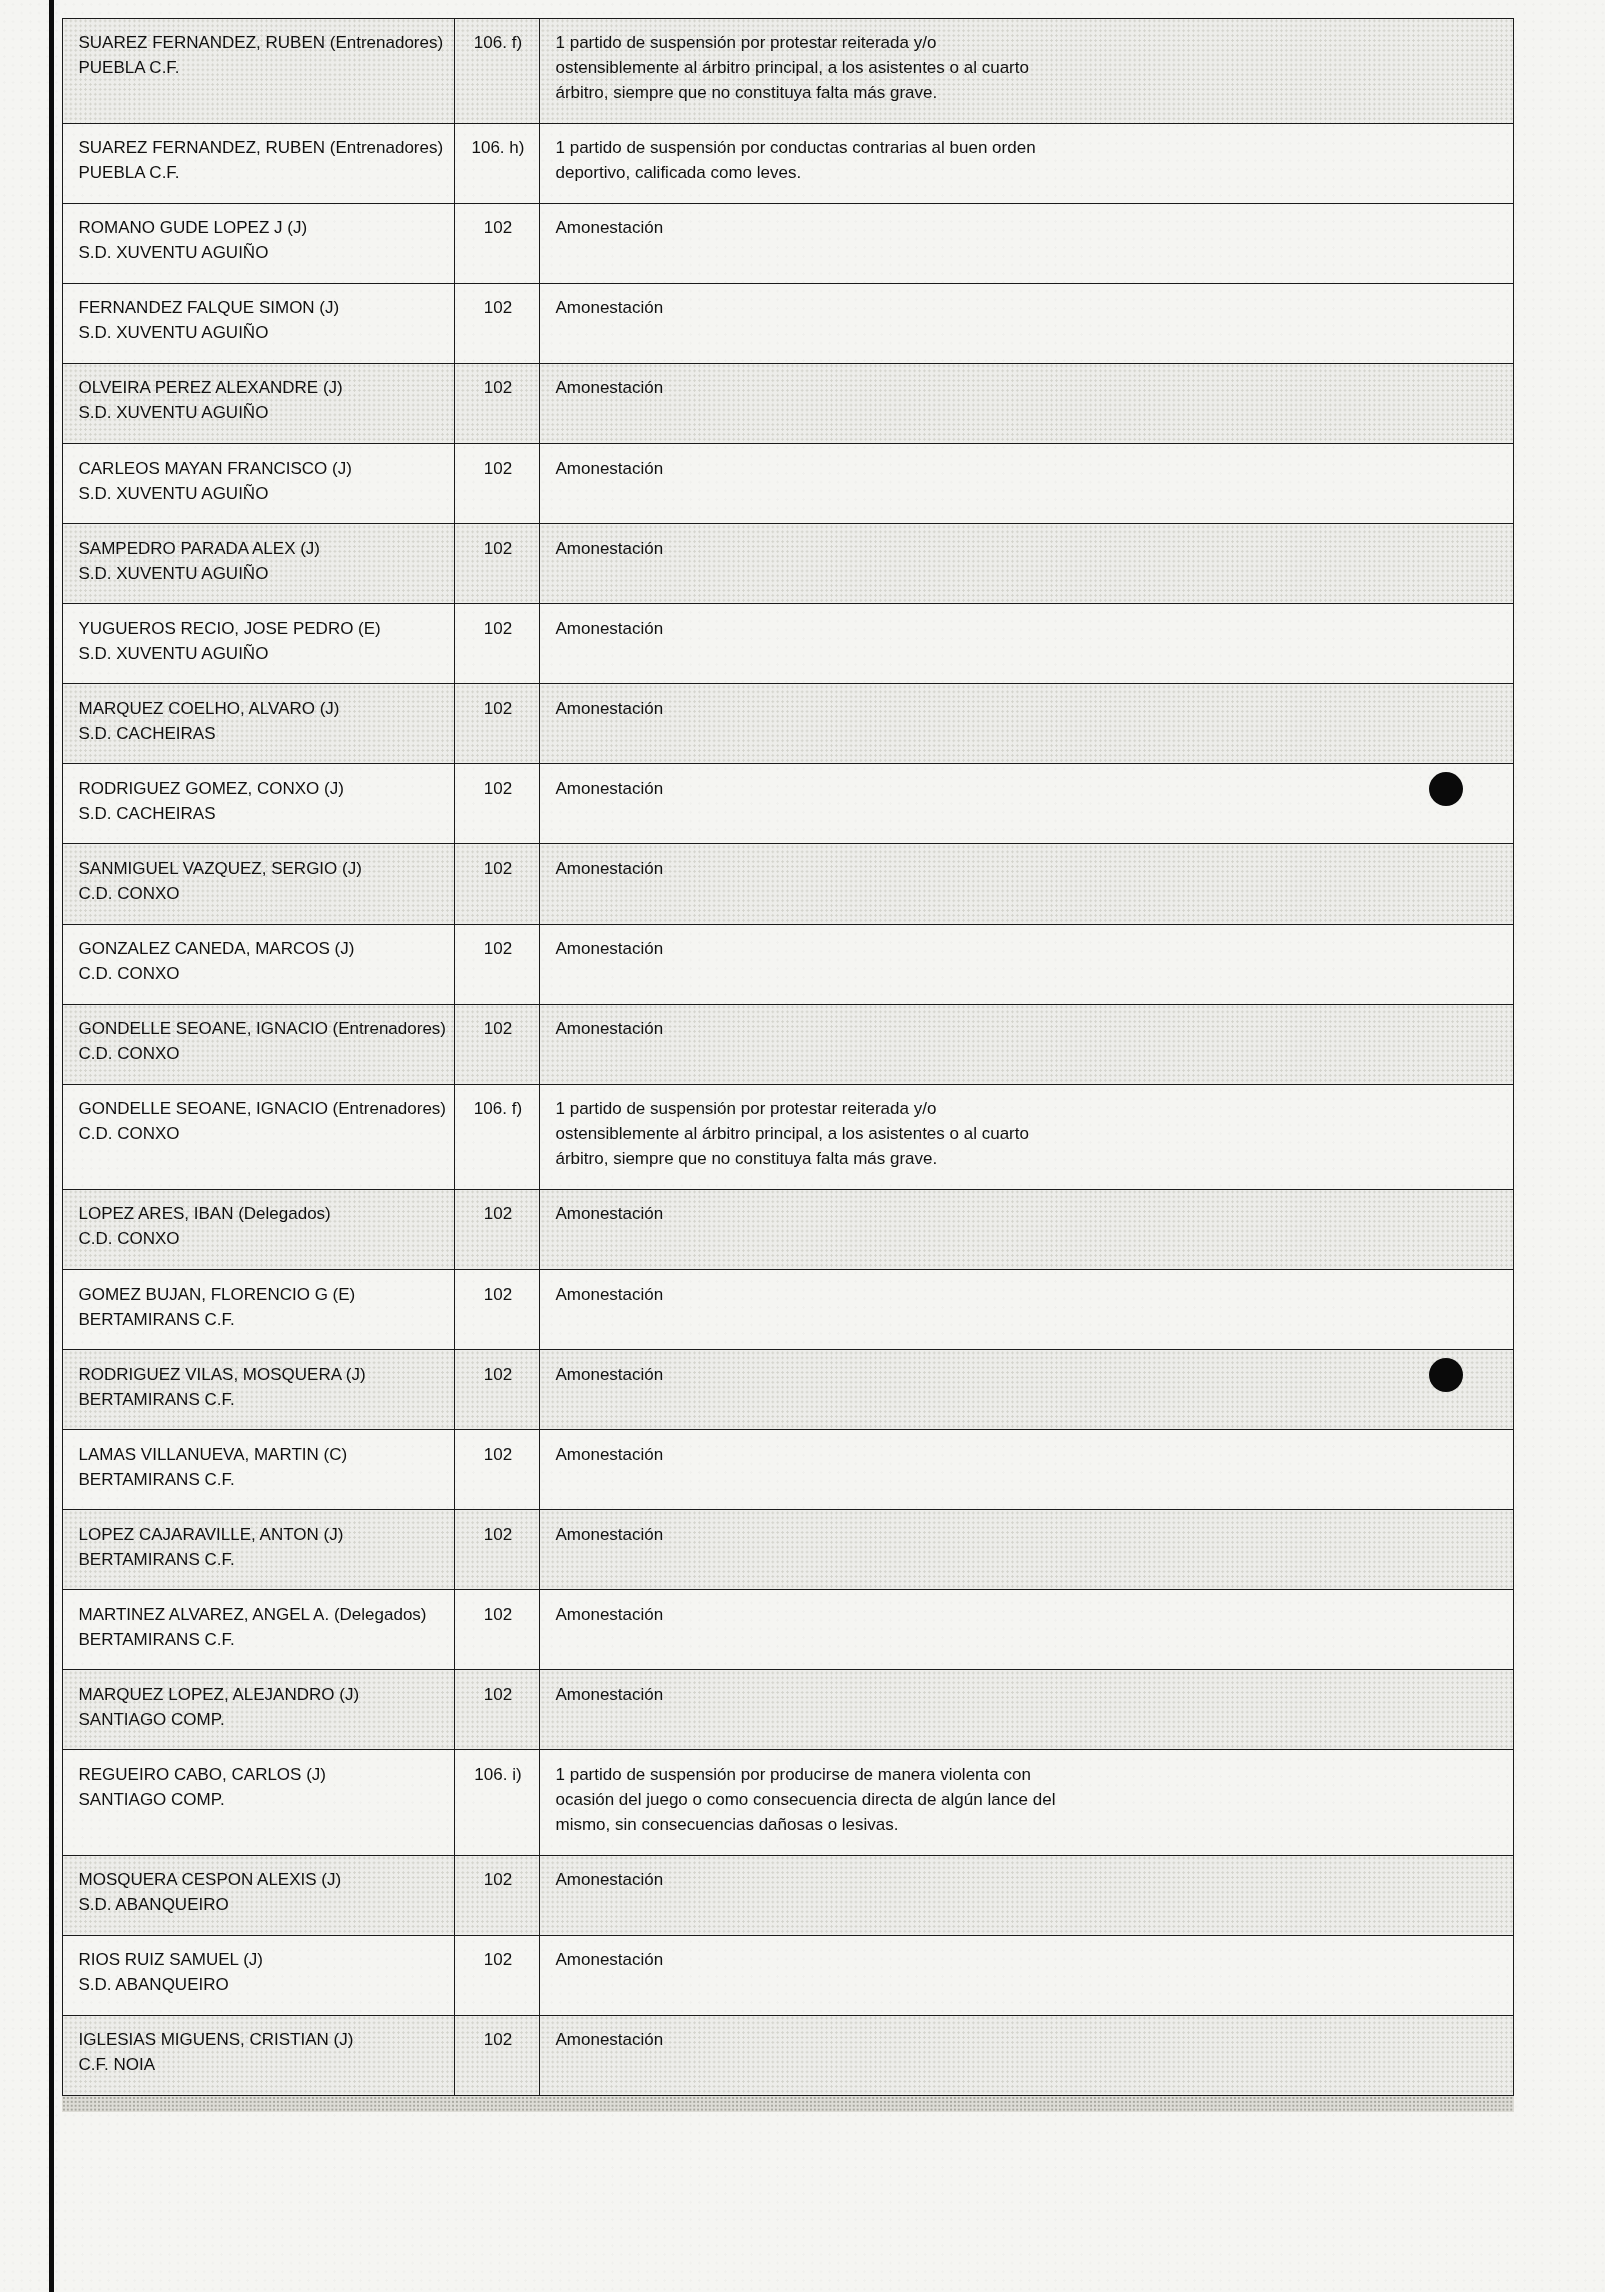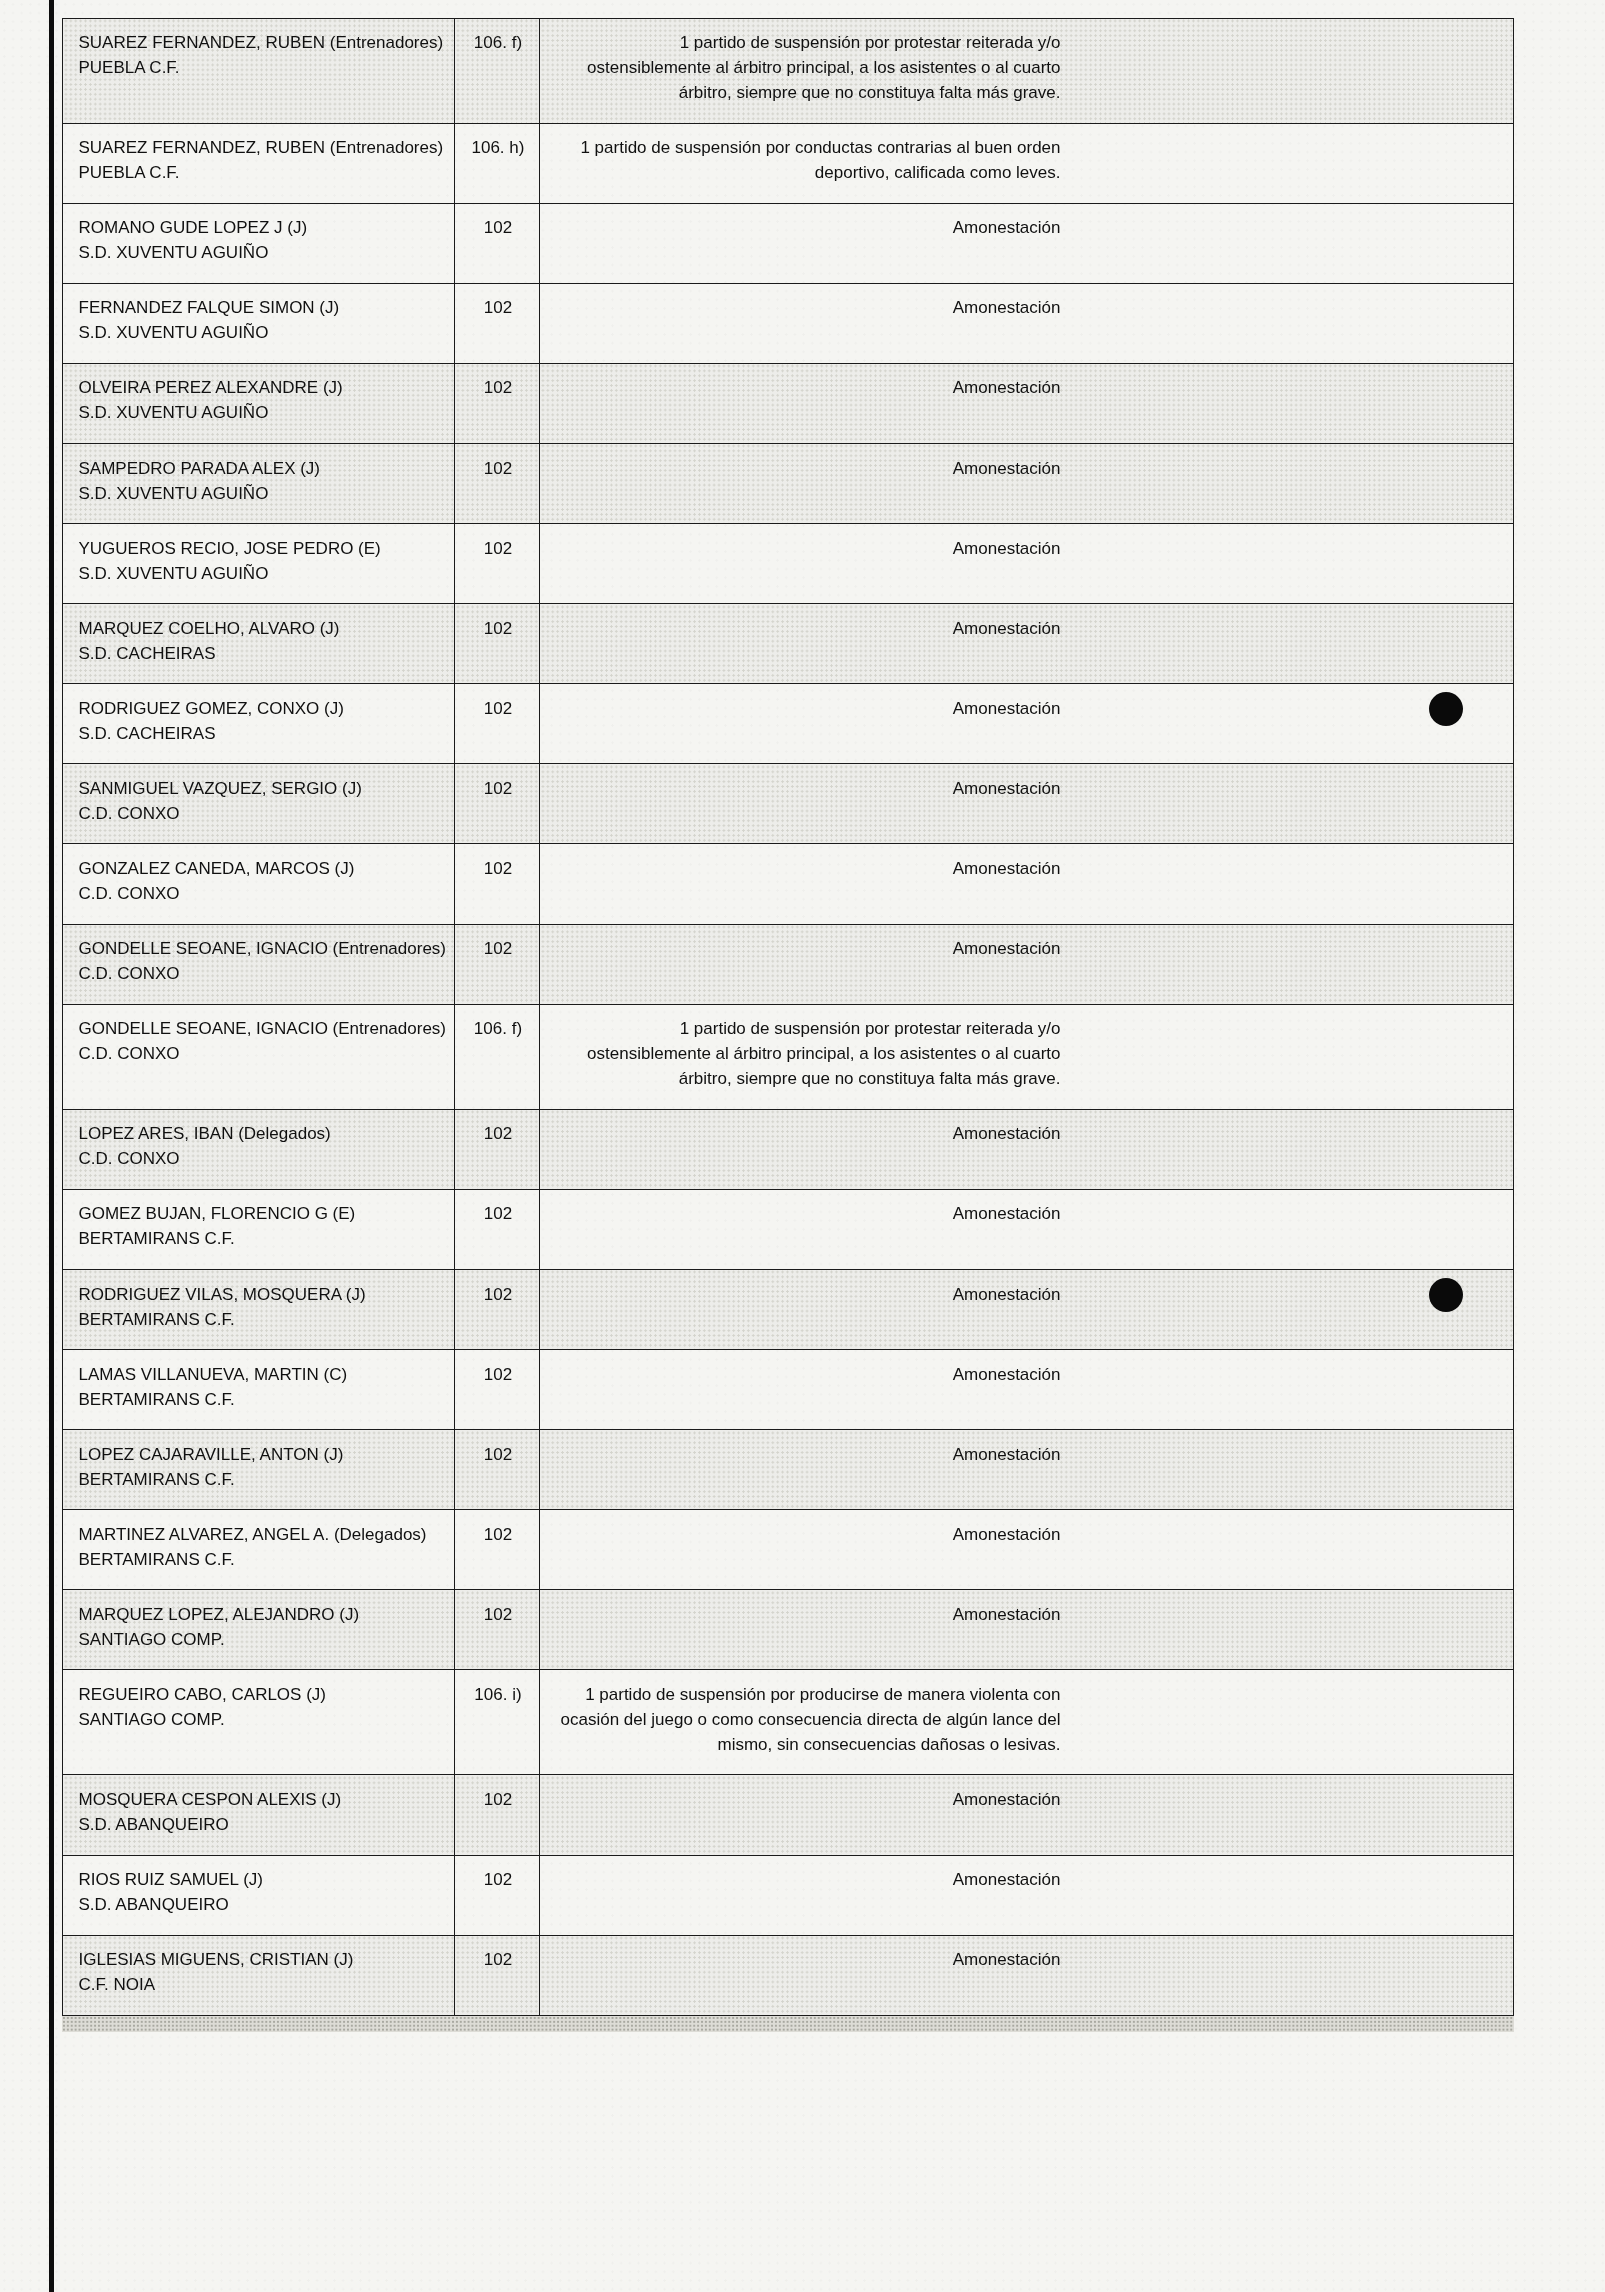--- a/index.html
+++ b/index.html
@@ -46,21 +46,20 @@
     text-align: center;
     padding-left: 3.9px;
     padding-right: 3.9px;
     white-space: nowrap;
     margin-left: 46px;
   }
   td.desc-cell { position: relative; }
   .sanction-text {
     margin: 0;
     max-width: 505px;
-    text-align: right;
   }
   .person-name, .club-name { white-space: nowrap; }
   .ink-dot {
     position: absolute;
     right: 50px; top: 7.8px;
     width: 34px; height: 34px;
     border-radius: 50%;
     background: #0a0a0a;
   }
   .bottom-band {
@@ -126,20 +125,30 @@
           <tr class="shaded">
             <td class="name-cell">
               <div class="person-name">OLVEIRA PEREZ ALEXANDRE (J)</div>
               <div class="club-name">S.D. XUVENTU AGUIÑO</div>
             </td>
             <td class="code-cell">102</td>
             <td class="desc-cell">
               <p class="sanction-text">Amonestación</p>
             </td>
           </tr>
+          <tr>
+            <td class="name-cell">
+              <div class="person-name">CARLEOS MAYAN FRANCISCO (J)</div>
+              <div class="club-name">S.D. XUVENTU AGUIÑO</div>
+            </td>
+            <td class="code-cell">102</td>
+            <td class="desc-cell">
+              <p class="sanction-text">Amonestación</p>
+            </td>
+          </tr>
           <tr class="shaded">
             <td class="name-cell">
               <div class="person-name">SAMPEDRO PARADA ALEX (J)</div>
               <div class="club-name">S.D. XUVENTU AGUIÑO</div>
             </td>
             <td class="code-cell">102</td>
             <td class="desc-cell">
               <p class="sanction-text">Amonestación</p>
             </td>
           </tr>

